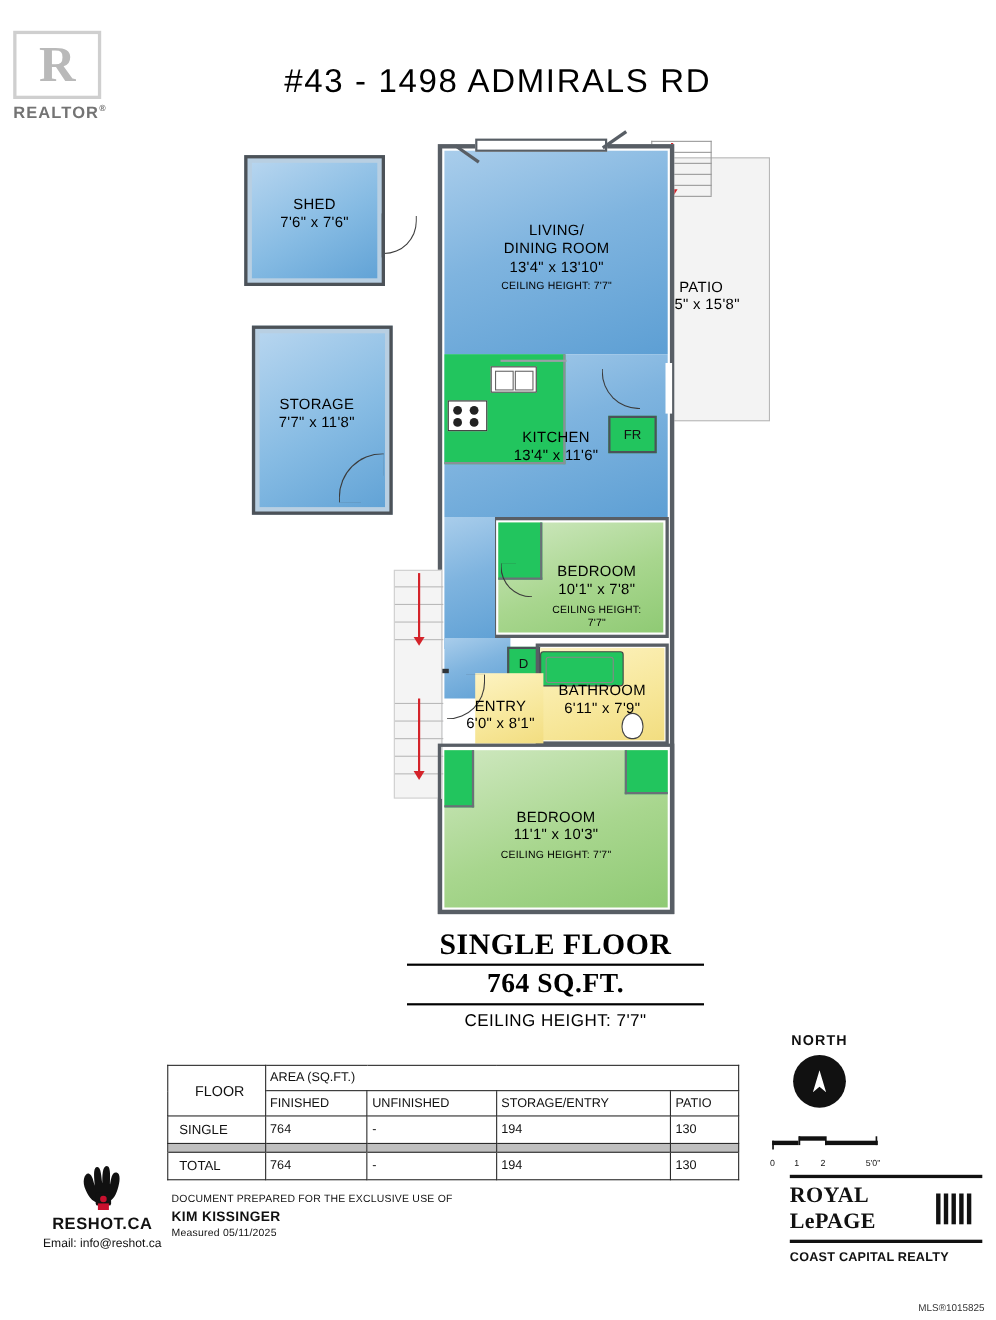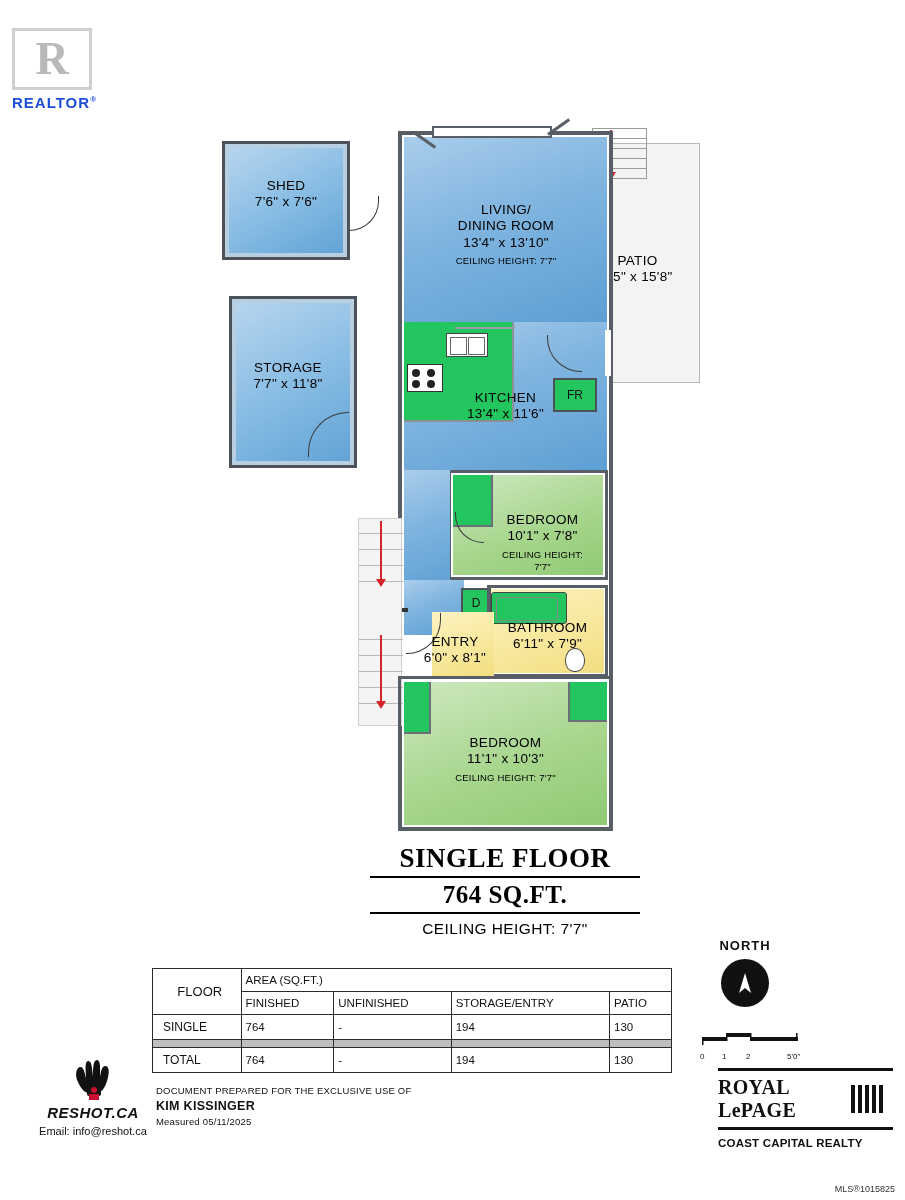--- a/index.html
+++ b/index.html
@@ -14,21 +14,21 @@
   
   .realtor-logo { left:12px; top:28px; width:120px; height:92px; }
   .realtor-box {
     width:80px; height:62px; border:3px solid #cfcfcf; box-sizing:border-box;
     display:flex; align-items:center; justify-content:center;
     font-family:"Liberation Serif", serif; font-size:46px; color:#b9b9b9; font-weight:700;
     line-height:1;
   }
   .realtor-word {
     margin-top:4px; font-family:"Liberation Sans", sans-serif;
-    font-size:15px; letter-spacing:1px; color:#1d4ed8; font-weight:700;
+    font-size:15px; letter-spacing:1px; color:#737373; font-weight:700;
   }
   .realtor-word sup { font-size:8px; }
 
   .title {
     left:0; right:0; top:58px; text-align:center;
     font-family:"Liberation Sans", sans-serif;
     font-size:30px; letter-spacing:1.5px; font-weight:400; color:#000;
   }
 
   
@@ -80,40 +80,41 @@
   .compass {
     width:48px; height:48px; border-radius:50%; background:#111;
     display:flex; align-items:center; justify-content:center;
   }
   .scale-nums { font-size:8px; color:#111; }
 
   .rl-page-box { font-family:"Liberation Serif", serif; }
   .rlp-name { font-size:20px; font-weight:700; letter-spacing:.3px; }
   .rlp-sub { font-family:"Liberation Sans", sans-serif; font-size:11.5px; font-weight:700; letter-spacing:.2px; }
 
-  .reshot-name { font-family:"Liberation Sans", sans-serif; font-size:15px; font-weight:700; letter-spacing:.5px;font-style:italic; }
+  .reshot-name { font-family:"Liberation Sans", sans-serif; font-size:15px; font-weight:700; letter-spacing:.5px; }
   .reshot-email { font-family:"Liberation Sans", sans-serif; font-size:11px; }
   .doc-line1 { font-size:9.5px; letter-spacing:.2px; }
   .doc-line2 { font-size:12.5px; font-weight:700; letter-spacing:.3px; }
   .doc-line3 { font-size:9.5px; letter-spacing:.2px; }
   .disclaimer { font-size:11px; text-align:center; }
   .mls { font-size:9px; color:#333; }
 </style>
 </head>
 <body>
 
 <div class="stage">
 
   <div class="abs realtor-logo">
     <div class="realtor-box">R</div>
     <div class="realtor-word">
       <span>REALTOR</span><sup>®</sup>
     </div>
   </div>
 
+  <div class="abs title">#43 - 1498 ADMIRALS RD</div>
 
   <div class="abs wallO" style="left:222px; top:141px; width:128px; height:119px; background:#b8cfe2;"></div>
   <div class="abs blue-fill2" style="left:229px; top:148px; width:114px; height:105px;"></div>
 
   <div class="abs" style="left:348px; top:196px; width:30px; height:34px; border-right:1.5px solid #3a3a3a; border-bottom:1.5px solid #3a3a3a; border-radius:0 0 30px 0;"></div>
   <div class="abs" style="left:347px; top:194px; width:3px; height:40px; background:#4c5258;"></div>
   <div class="abs room-label" style="left:229px; top:178px; width:114px;">
     <div class="rl-name">SHED</div>
     <div class="rl-dim">7'6" x 7'6"</div>
   </div>

